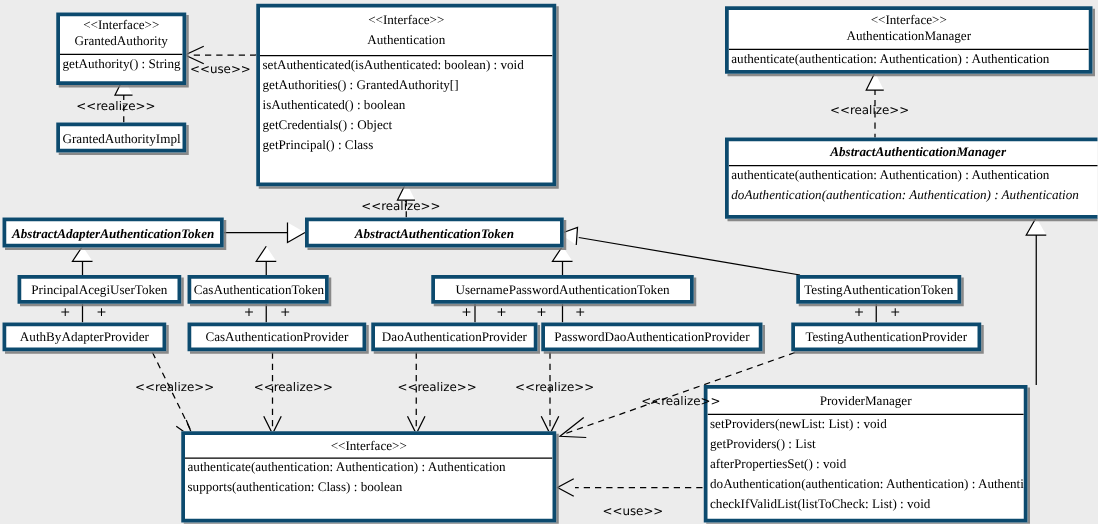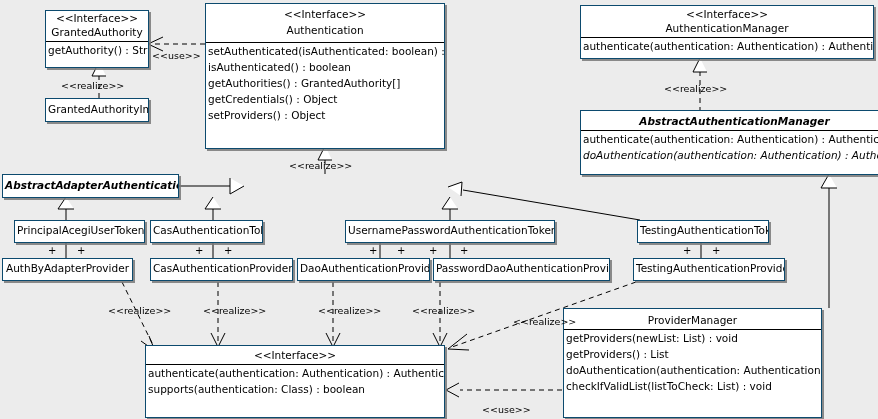--- a/index.html
+++ b/index.html
@@ -9,25 +9,26 @@
     font-family:"DejaVu Sans", sans-serif;
     overflow:hidden;
     position:relative;
   }
   #canvas{position:absolute;left:0;top:0;width:878px;height:419px;overflow:hidden;}
   svg.edges{position:absolute;left:0;top:0;width:878px;height:419px;overflow:visible;}
 
   .uclass{
     position:absolute;
     background:#ffffff;
-    border:1px solid #0c4a6e;
+    border:3px solid #0c4a6e;
     box-shadow:2px 2px 0 0 rgba(120,120,120,0.85);
     box-sizing:border-box;
     overflow:hidden;
     z-index:5;
+    font-family:Liberation Serif, serif;
   }
   .uhead{
     padding:1px 2px 2px 2px;
     text-align:center;
     white-space:nowrap;
   }
   .stereo{font-size:10.5px;line-height:13px;color:#000;}
   .cname{font-size:10.5px;line-height:14px;color:#000;}
   .cname.abstract{font-style:italic;font-weight:bold;font-size:10.5px;}
   .divider{border-top:1px solid #000;height:0;font-size:0;line-height:0;}
@@ -162,24 +163,24 @@
   </div>
 
   <div class="uclass" style="left:205px;top:3px;width:240px;height:146px;">
     <div class="uhead" style="padding-top:4px;">
       <div class="stereo">&lt;&lt;Interface&gt;&gt;</div>
       <div class="cname" style="line-height:19px;">Authentication</div>
     </div>
     <div class="divider"></div>
     <div class="ops">
       <div class="op">setAuthenticated(isAuthenticated: boolean) : void</div>
+      <div class="op">getAuthorities() : GrantedAuthority[]</div>
       <div class="op">isAuthenticated() : boolean</div>
-      <div class="op">getAuthorities() : GrantedAuthority[]</div>
       <div class="op">getCredentials() : Object</div>
-      <div class="op">setProviders() : Object</div>
+      <div class="op">getPrincipal() : Class</div>
     </div>
   </div>
 
   <div class="uclass" style="left:580px;top:5px;width:294px;height:54px;">
     <div class="uhead" style="padding-top:2px;">
       <div class="stereo">&lt;&lt;Interface&gt;&gt;</div>
       <div class="cname">AuthenticationManager</div>
     </div>
     <div class="divider"></div>
     <div class="ops">
@@ -197,20 +198,25 @@
       <div class="op abstract">doAuthentication(authentication: Authentication) : Authentication</div>
     </div>
   </div>
 
   <div class="uclass compact" style="left:2px;top:174px;width:177px;height:24px;">
     <div class="uhead" style="padding-top:3px;">
       <div class="cname abstract">AbstractAdapterAuthenticationToken</div>
     </div>
   </div>
 
+  <div class="uclass compact" style="left:244px;top:174px;width:207px;height:24px;">
+    <div class="uhead" style="padding-top:3px;">
+      <div class="cname abstract">AbstractAuthenticationToken</div>
+    </div>
+  </div>
 
   <div class="uclass compact" style="left:14px;top:220px;width:131px;height:23px;">
     <div class="uhead" style="padding-top:2px;">
       <div class="cname">PrincipalAcegiUserToken</div>
     </div>
   </div>
 
   <div class="uclass compact" style="left:150px;top:220px;width:113px;height:23px;">
     <div class="uhead" style="padding-top:2px;">
       <div class="cname">CasAuthenticationToken</div>
@@ -269,22 +275,23 @@
       <div class="op">supports(authentication: Class) : boolean</div>
     </div>
   </div>
 
   <div class="uclass" style="left:563px;top:308px;width:259px;height:110px;">
     <div class="uhead" style="padding-top:4px;">
       <div class="cname">ProviderManager</div>
     </div>
     <div class="divider"></div>
     <div class="ops">
-      <div class="op">getProviders(newList: List) : void</div>
+      <div class="op">setProviders(newList: List) : void</div>
       <div class="op">getProviders() : List</div>
+      <div class="op">afterPropertiesSet() : void</div>
       <div class="op">doAuthentication(authentication: Authentication) : Authentication</div>
       <div class="op">checkIfValidList(listToCheck: List) : void</div>
     </div>
   </div>
 
   <div class="edgelabel" style="left:152px;top:50px;">&lt;&lt;use&gt;&gt;</div>
   <div class="edgelabel" style="left:61px;top:80px;">&lt;&lt;realize&gt;&gt;</div>
   <div class="edgelabel" style="left:289px;top:160px;">&lt;&lt;realize&gt;&gt;</div>
   <div class="edgelabel" style="left:664px;top:83px;">&lt;&lt;realize&gt;&gt;</div>
   <div class="edgelabel" style="left:108px;top:305px;">&lt;&lt;realize&gt;&gt;</div>

